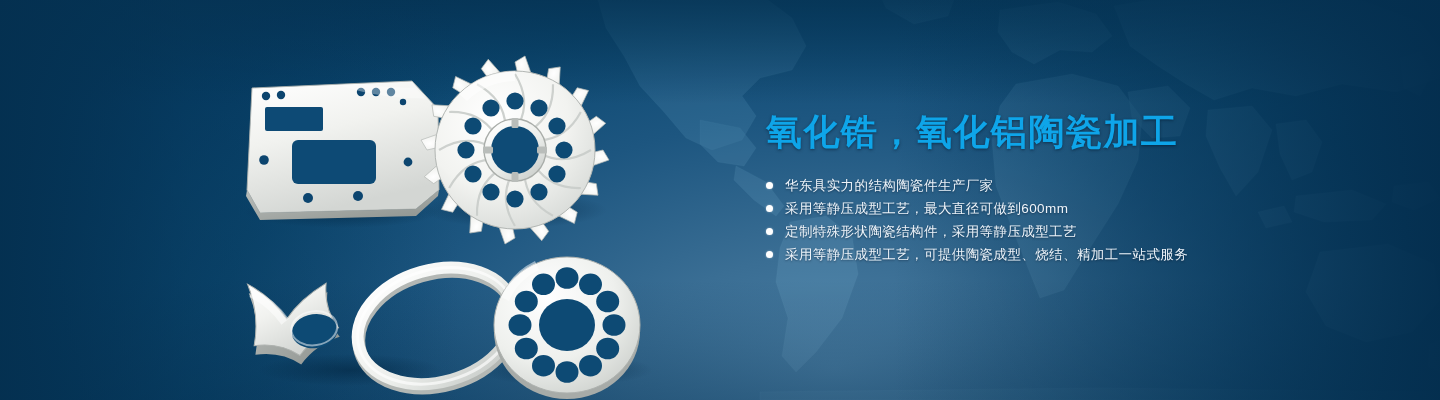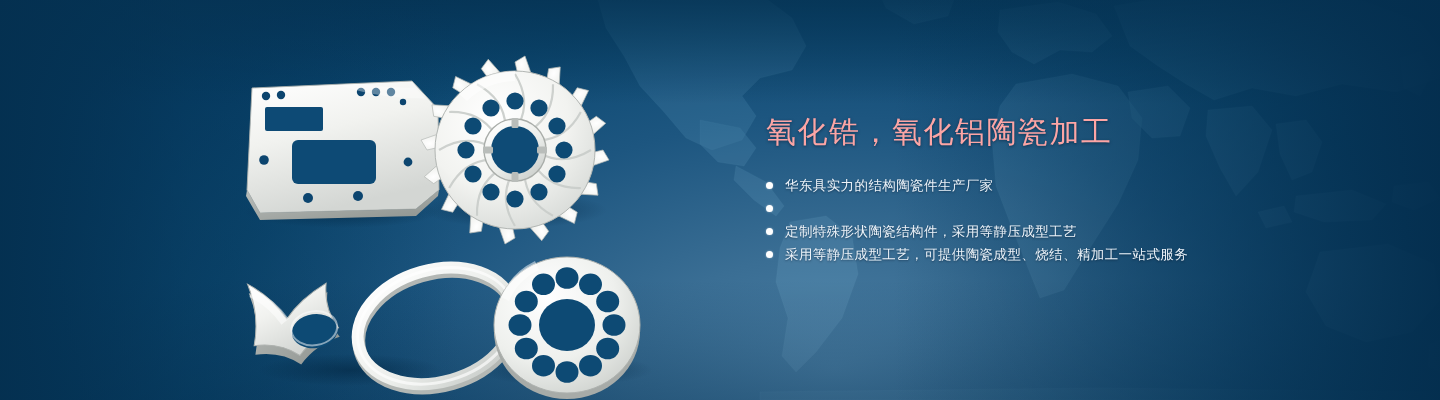--- a/index.html
+++ b/index.html
@@ -39,24 +39,24 @@
   .parts { position:absolute; left:230px; top:40px; width:470px; height:340px; }
   .parts svg { width:100%; height:100%; display:block; overflow:visible; }
 
   
   .copy {
     position:absolute;
     left:766px; top:112px;
     width:560px;
   }
   .headline {
-    font-size:30px;
+    font-size:36px;
     line-height:40px;
-    font-weight:400;
-    color:#fca5a5;
+    font-weight:700;
+    color:#0ea5e9;
     letter-spacing:1.5px;
     text-shadow:0 1px 3px rgba(0,20,40,0.55);
     white-space:nowrap;
   }
   .bullets { margin-top:22px; }
   .bullet {
     display:flex;
     align-items:center;
     height:23px;
     white-space:nowrap;
@@ -307,20 +307,21 @@
   <div class="copy">
     <h1 class="headline">氧化锆，氧化铝陶瓷加工</h1>
 
     <ul class="bullets" style="list-style:none;">
       <li class="bullet">
         <span class="bullet-dot"></span>
         <span class="bullet-text">华东具实力的结构陶瓷件生产厂家</span>
       </li>
       <li class="bullet">
         <span class="bullet-dot"></span>
+        <span class="bullet-text">采用等静压成型工艺，最大直径可做到600mm</span>
       </li>
       <li class="bullet">
         <span class="bullet-dot"></span>
         <span class="bullet-text">定制特殊形状陶瓷结构件，采用等静压成型工艺</span>
       </li>
       <li class="bullet">
         <span class="bullet-dot"></span>
         <span class="bullet-text">采用等静压成型工艺，可提供陶瓷成型、烧结、精加工一站式服务</span>
       </li>
     </ul>

